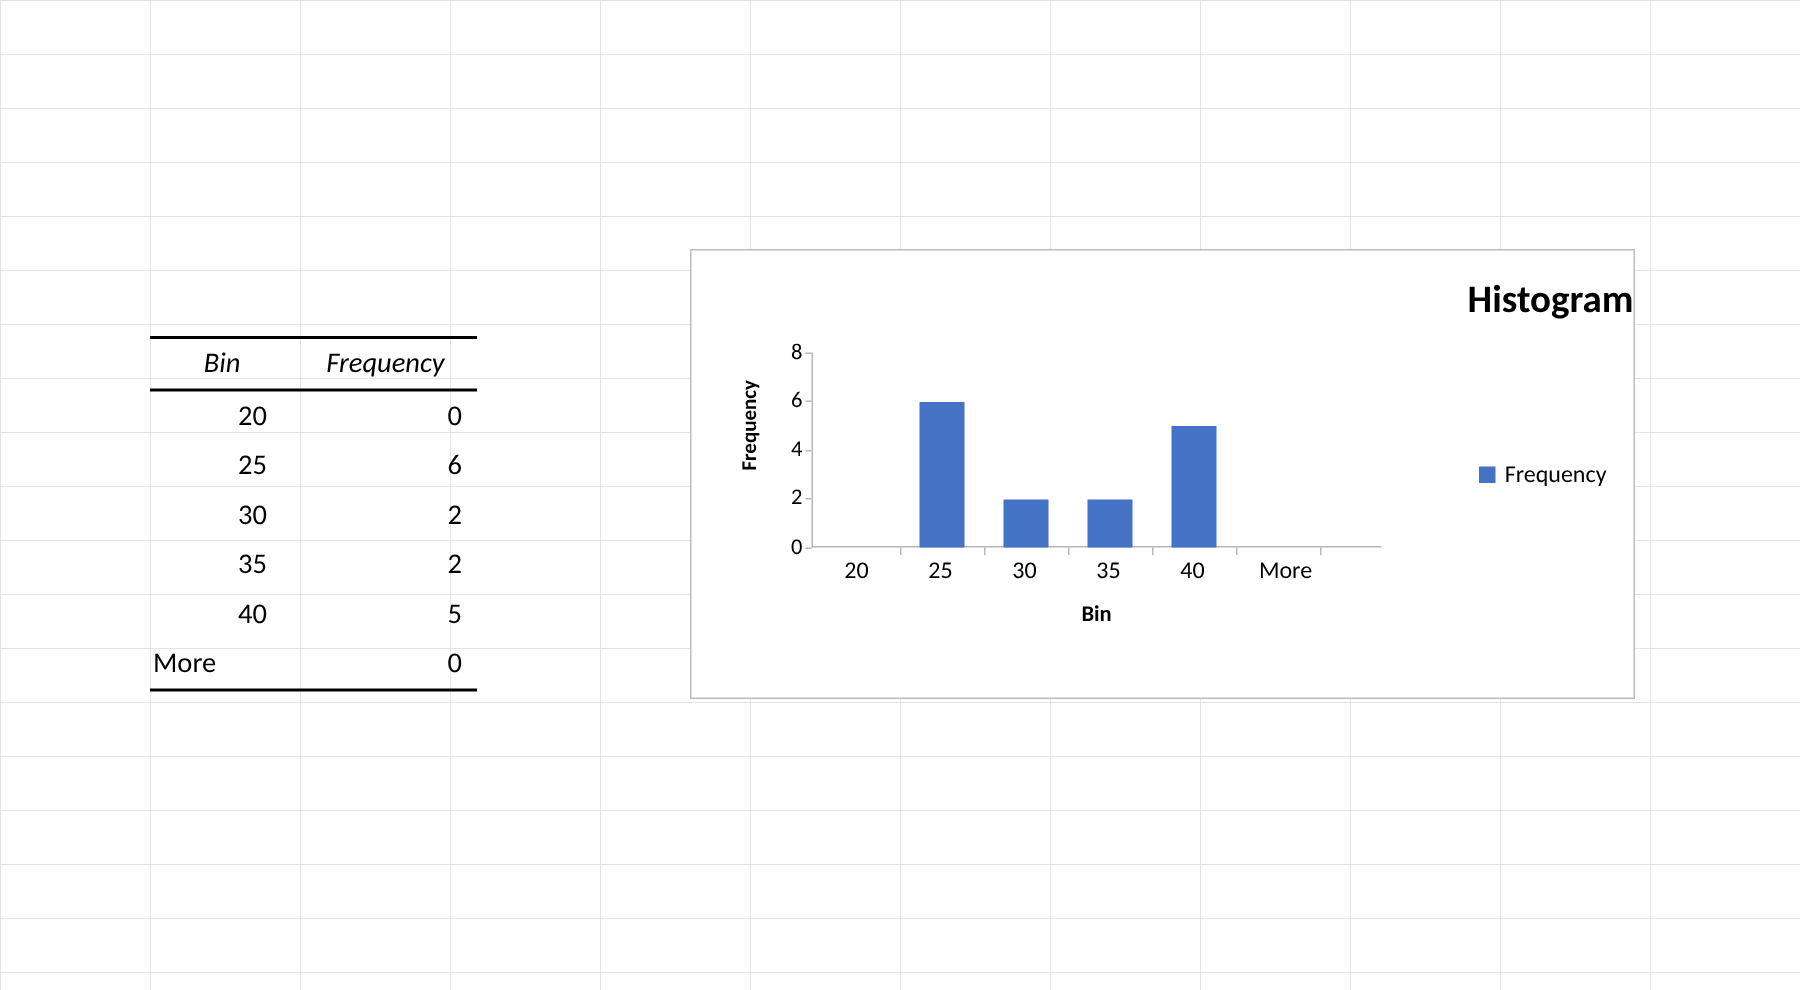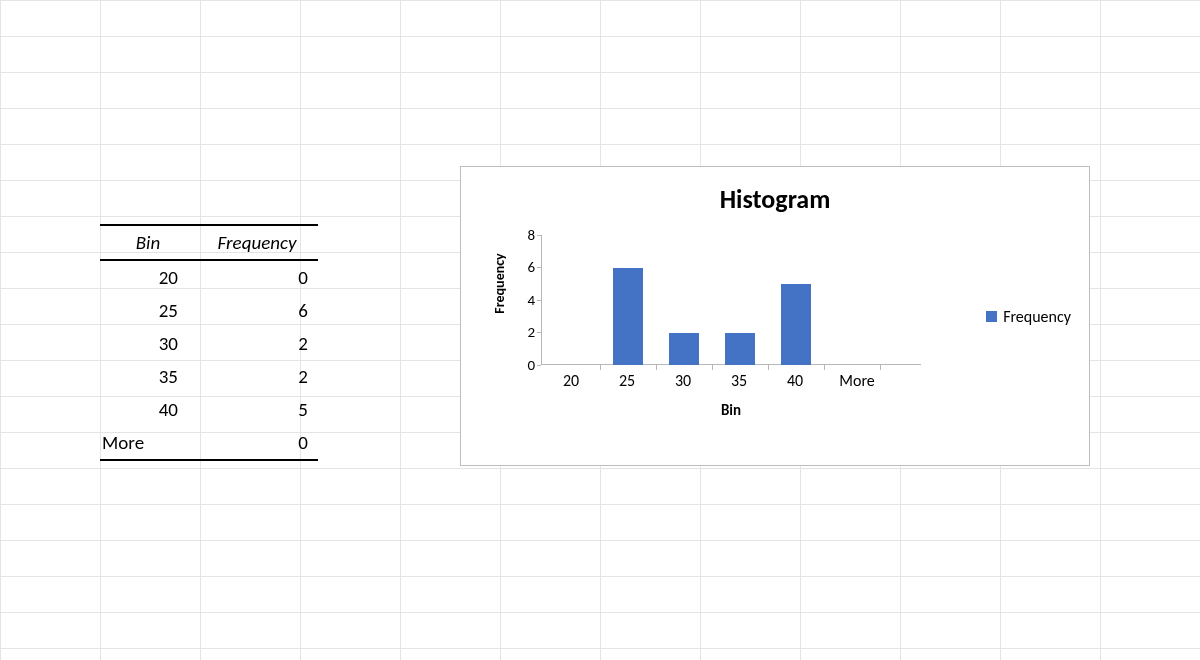--- a/index.html
+++ b/index.html
@@ -48,21 +48,21 @@
     position:absolute;
     left:460px;top:166px;
     width:630px;height:300px;
     background:#fff;
     border:1px solid #bdbdbd;
     box-sizing:border-box;
   }
   .chart-title{
     position:absolute;
     top:16px;left:0;right:0;
-    text-align:center;
+    text-align:right;
     font-weight:700;
     font-size:26px;
     font-family:"Calibri","Segoe UI",Arial,sans-serif;
   }
   .plot{
     position:absolute;
     left:80px;top:68px;
     width:380px;height:130px;
   }
   .y-axis-line{position:absolute;left:0;top:0;bottom:0;width:1px;background:#b7b7b7;}

